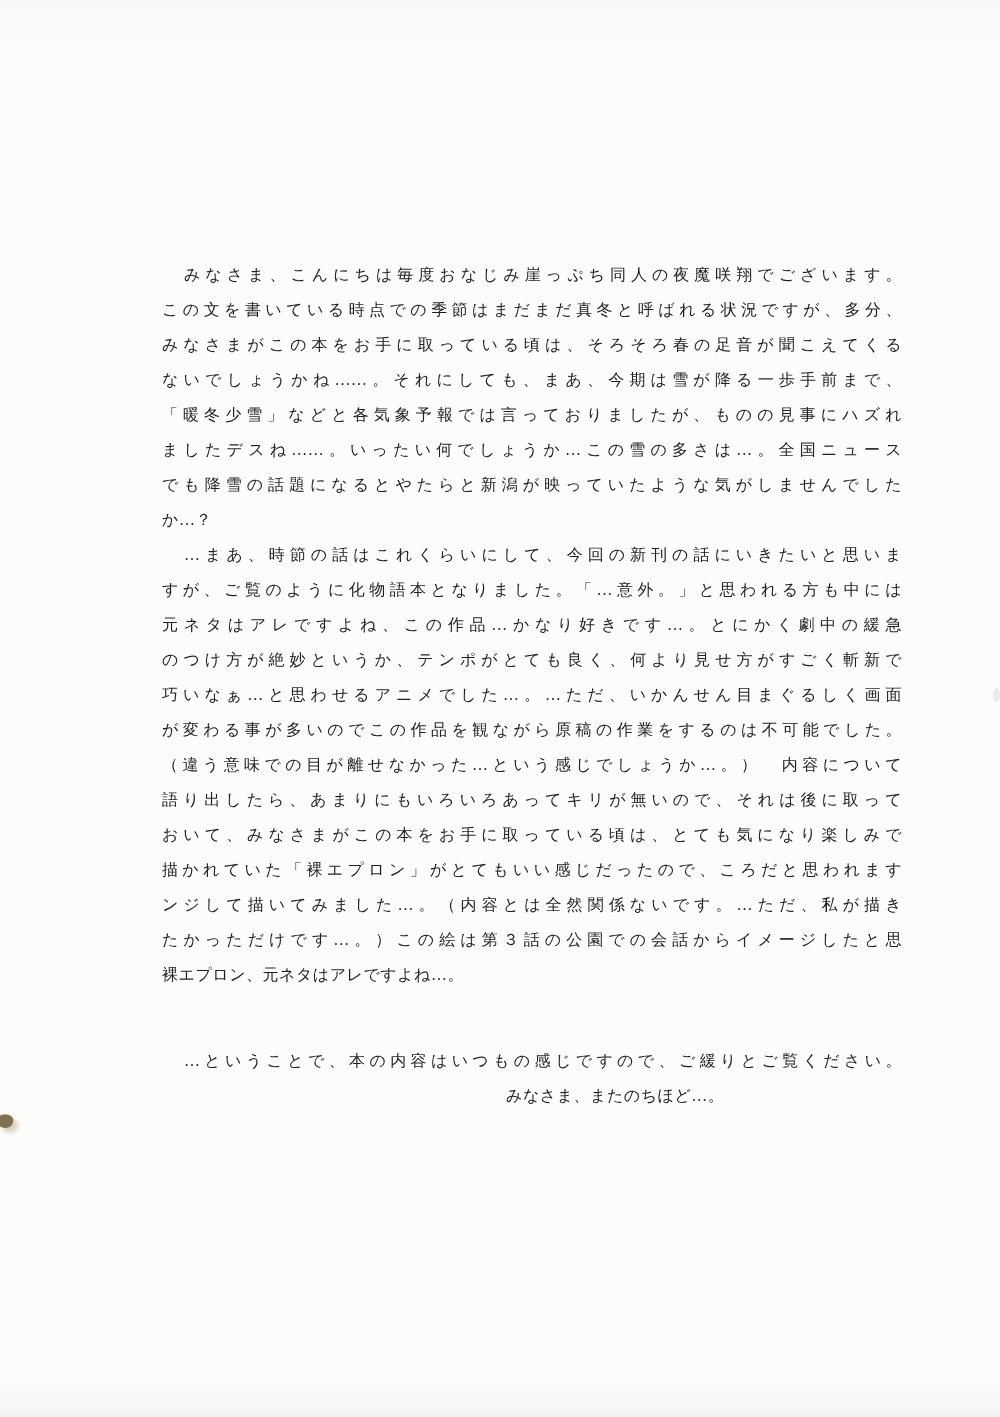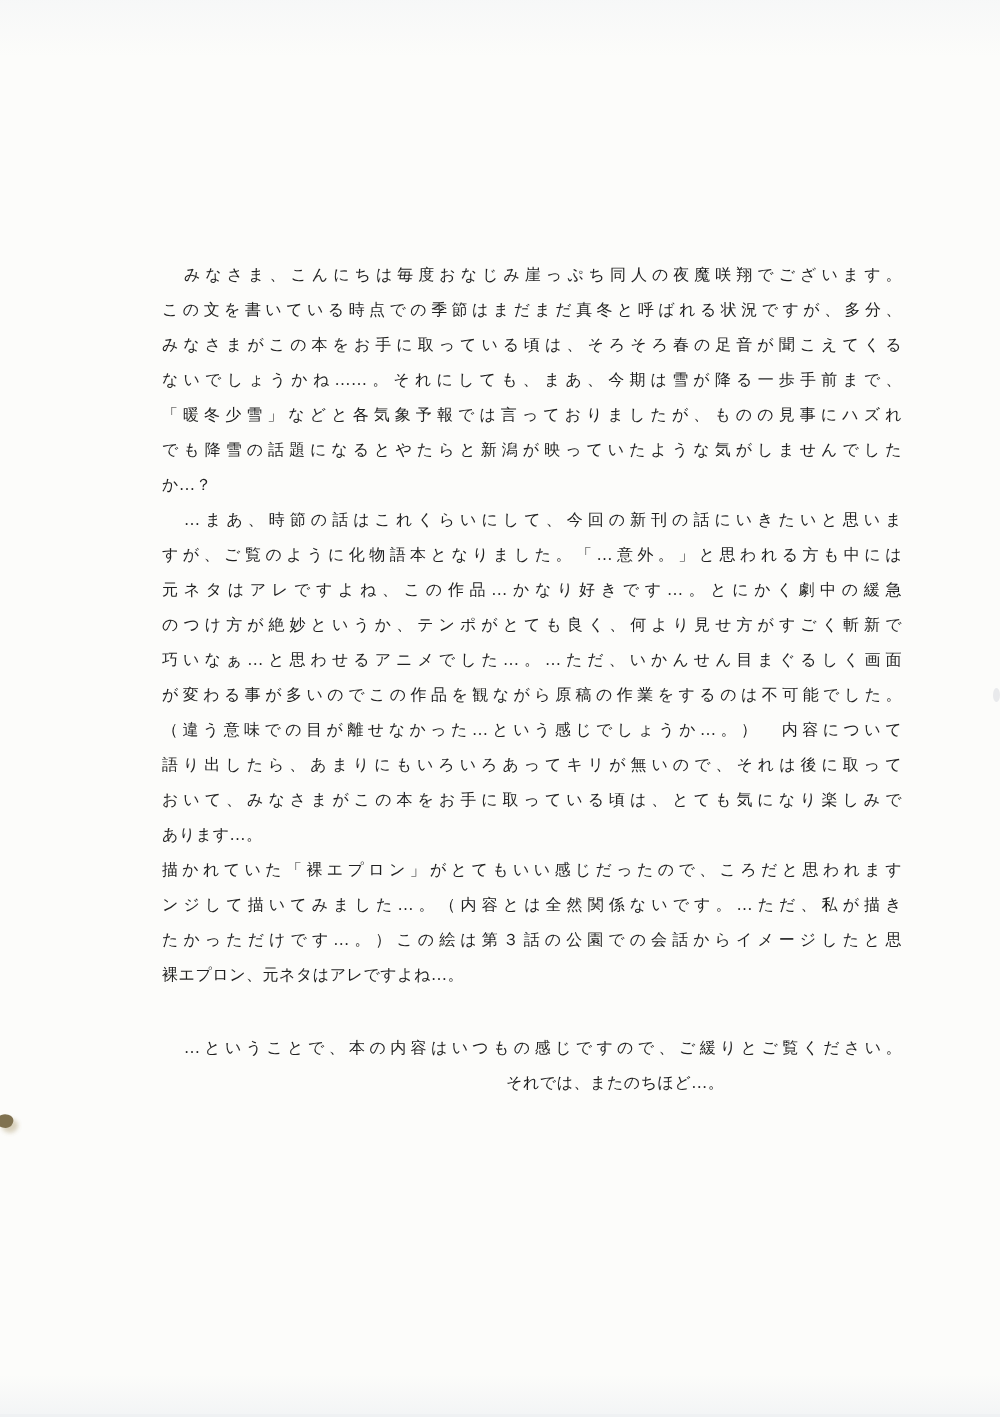--- a/index.html
+++ b/index.html
@@ -37,21 +37,21 @@
     line-height: 35px;
     white-space: nowrap;
     overflow: visible;
   }
   .j {              
     white-space: normal;
     text-align: justify;
     text-align-last: justify;
   }
   .indent { text-indent: 22px; }
-  .gap-before { margin-top: 38px; }
+  .gap-before { margin-top: 51px; }
   .signoff { text-indent: 344px; }
   
   .speck-left {
     position: absolute;
     left: -3px; top: 1114px;
     width: 16px; height: 14px;
     background: var(--speck);
     border-radius: 60% 40% 55% 45%;
     transform: rotate(18deg);
     opacity: 0.85;
@@ -78,41 +78,41 @@
 
 <div class="page">
 
   <div class="textblock">
 
     <div class="line j indent">みなさま、こんにちは毎度おなじみ崖っぷち同人の夜魔咲翔でございます。</div>
     <div class="line j">この文を書いている時点での季節はまだまだ真冬と呼ばれる状況ですが、多分、</div>
     <div class="line j">みなさまがこの本をお手に取っている頃は、そろそろ春の足音が聞こえてくる</div>
     <div class="line j">ないでしょうかね……。それにしても、まあ、今期は雪が降る一歩手前まで、</div>
     <div class="line j">「暖冬少雪」などと各気象予報では言っておりましたが、ものの見事にハズれ</div>
+    <div class="line j">ましたデスね……。いったい何でしょうか…この雪の多さは…。全国ニュース</div>
     <div class="line j">でも降雪の話題になるとやたらと新潟が映っていたような気がしませんでした</div>
     <div class="line">か…？</div>
 
     <div class="line j indent">…まあ、時節の話はこれくらいにして、今回の新刊の話にいきたいと思いま</div>
     <div class="line j">すが、ご覧のように化物語本となりました。「…意外。」と思われる方も中には</div>
     <div class="line j">元ネタはアレですよね、この作品…かなり好きです…。とにかく劇中の緩急</div>
     <div class="line j">のつけ方が絶妙というか、テンポがとても良く、何より見せ方がすごく斬新で</div>
     <div class="line j">巧いなぁ…と思わせるアニメでした…。…ただ、いかんせん目まぐるしく画面</div>
     <div class="line j">が変わる事が多いのでこの作品を観ながら原稿の作業をするのは不可能でした。</div>
     <div class="line j">（違う意味での目が離せなかった…という感じでしょうか…。）　内容について</div>
     <div class="line j">語り出したら、あまりにもいろいろあってキリが無いので、それは後に取って</div>
     <div class="line j">おいて、みなさまがこの本をお手に取っている頃は、とても気になり楽しみで</div>
-    <div class="line">あります…。</div>
 
     <div class="line j">描かれていた「裸エプロン」がとてもいい感じだったので、ころだと思われます</div>
     <div class="line j">ンジして描いてみました…。（内容とは全然関係ないです。…ただ、私が描き</div>
     <div class="line j">たかっただけです…。）この絵は第３話の公園での会話からイメージしたと思</div>
     <div class="line">裸エプロン、元ネタはアレですよね…。</div>
 
     <div class="line j indent gap-before">…ということで、本の内容はいつもの感じですので、ご緩りとご覧ください。</div>
-    <div class="line signoff">それでは、またのちほど…。</div>
+    <div class="line signoff">みなさま、またのちほど…。</div>
 
   </div>
 
   <div class="speck-left"></div>
   <div class="mark-right"></div>
   <div class="bottom-edge"></div>
 
 </div>
 
 </body></html>

